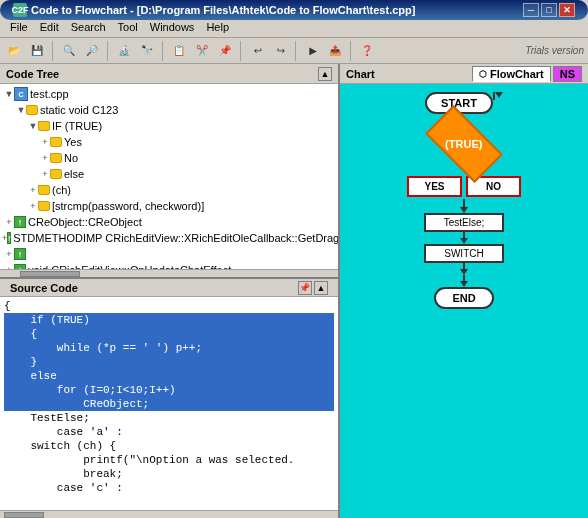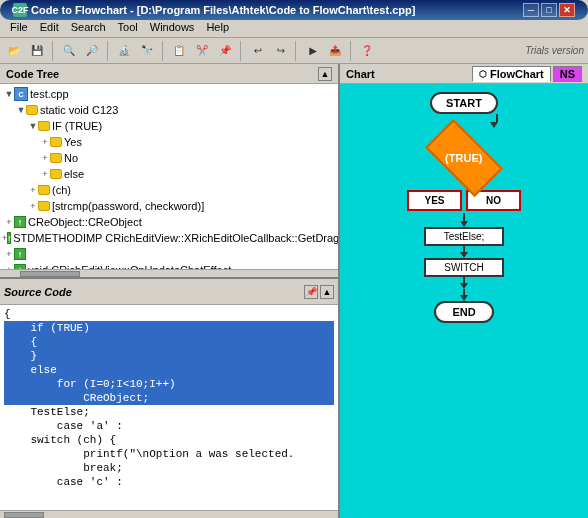--- a/index.html
+++ b/index.html
@@ -225,28 +225,27 @@
       width: 60px;
       height: 6px;
       background: #a0a0a0;
       border: 1px solid #808080;
       margin-left: 20px;
     }
 
     
     .source-code-header {
       background: #d4d0c8;
-      height: 28px;
-      display: flex;
-      align-items: center;
-      padding: 0 4px;
+      height: 20px;
+      display: flex;
+      align-items: center;
+      padding: 0 10px;
       border-top: 2px solid #808080;
       border-bottom: 1px solid #a0a0a0;
       justify-content: space-between;
-      font-style: italic;
     }
     .source-code-header span {
       font-weight: bold;
       font-size: 11px;
     }
 
     .source-code-content {
       flex: 1;
       background: white;
       overflow: hidden;
@@ -319,22 +318,22 @@
       display: flex;
       flex-direction: column;
       align-items: center;
       padding: 8px 6px;
       overflow: hidden;
     }
 
     
     .flow-node {
       display: flex;
-      flex-direction: column;
-      align-items: flex-end;
+      flex-direction: row;
+      align-items: flex-start;
     }
 
     .flow-rounded-rect {
       border: 2px solid #333;
       border-radius: 14px;
       padding: 3px 14px;
       background: white;
       font-size: 11px;
       font-weight: bold;
       text-align: center;
@@ -544,20 +543,21 @@
       <div class="header-controls">
         <div class="header-ctrl-btn">📌</div>
         <div class="header-ctrl-btn">▲</div>
       </div>
     </div>
 
     <div class="source-code-content">
       <div class="code-line">{</div>
       <div class="code-line selected">    if (TRUE)</div>
       <div class="code-line selected">    {</div>
+      <div class="code-line selected">        while (*p == ' ') p++;</div>
       <div class="code-line selected">    }</div>
       <div class="code-line selected">    else</div>
       <div class="code-line selected">        for (I=0;I&lt;10;I++)</div>
       <div class="code-line selected">            CReObject;</div>
       <div class="code-line">    TestElse;</div>
       <div class="code-line">        case 'a' :</div>
       <div class="code-line">    switch (ch) {</div>
       <div class="code-line">            printf("\nOption a was selected.</div>
       <div class="code-line">            break;</div>
       <div class="code-line">        case 'c' :</div>

